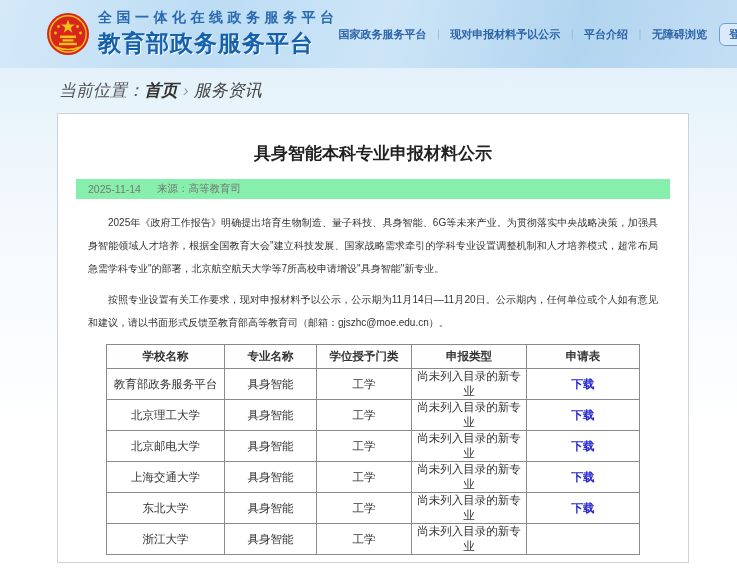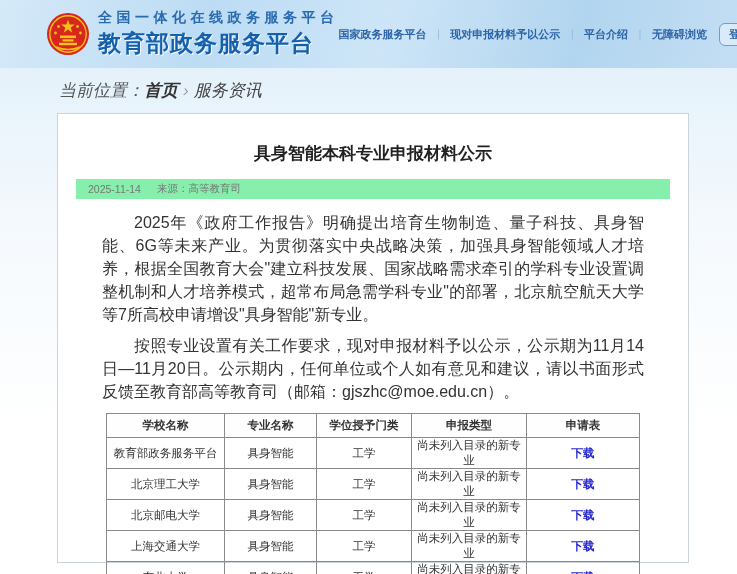--- a/index.html
+++ b/index.html
@@ -29,21 +29,21 @@
   .breadcrumb .bc-home{font-weight:bold;color:#333;}
   .breadcrumb .bc-sep{color:#999;margin:0 5px;}
 
   
   .card{margin:15px 0 0 57px;width:632px;height:450px;box-sizing:border-box;
         background:#ffffff;border:1px solid #ccd3d9;}
   .title{margin:30px 0 0;text-align:center;font-size:17px;line-height:20px;font-weight:bold;color:#222;}
   .meta-bar{margin:15px 18px 0;height:20px;background:#86efac;display:flex;align-items:center;
             padding-left:12px;font-size:10.5px;color:#777;box-sizing:border-box;}
   .meta-bar span{margin-right:16px;}
-  .body-text{margin:12px 44px 0;font-size:16px;color:#333;line-height:23px;text-align:justify;}
+  .body-text{margin:12px 30px 0;font-size:10px;color:#333;line-height:23px;text-align:justify;}
   .body-text p{margin:0 0 8px;text-indent:2em;}
 
   
   table.app{border-collapse:collapse;table-layout:fixed;width:533px;margin:10px auto 0;
             font-size:11.5px;color:#333;}
   table.app th,table.app td{border:1px solid #8a8a8a;text-align:center;padding:0;}
   table.app th{height:23px;font-weight:bold;background:#fefefe;}
   table.app td{height:22px;}
   a.dl{color:#2526cf;font-weight:bold;text-decoration:none;cursor:pointer;}
 </style>

